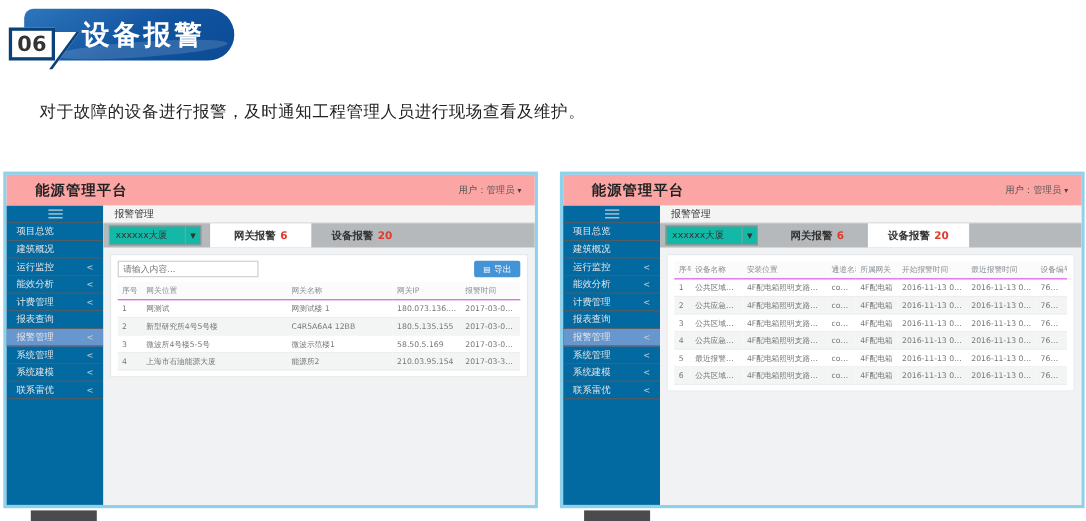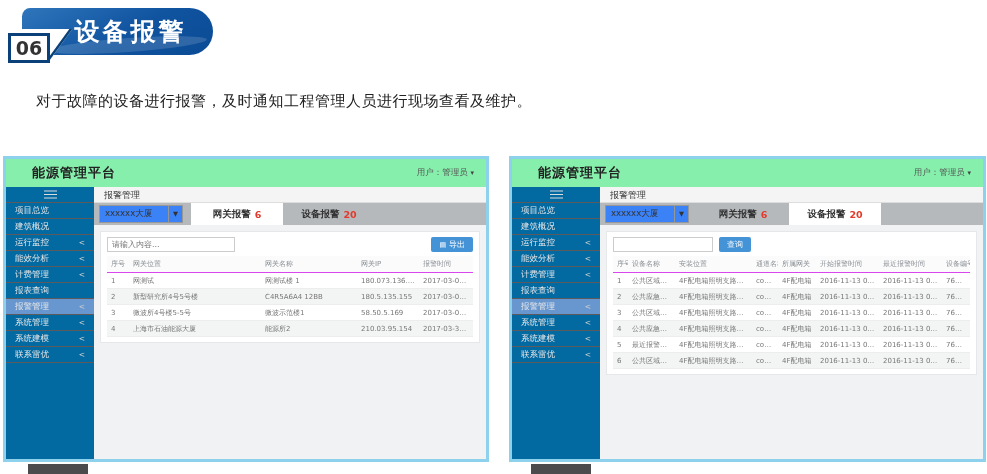--- a/index.html
+++ b/index.html
@@ -9,49 +9,49 @@
   
   .badge { position:absolute; left:8px; top:5px; width:205px; height:58px; }
   .badge-pill { position:absolute; left:14px; top:3px; right:0; height:47px; z-index:1;
     background:linear-gradient(150deg,#2e76bc 0%,#10539f 55%,#0b4b95 100%);
     border-radius:9px 26px 26px 9px; display:flex; align-items:center; justify-content:center; padding-left:26px; overflow:hidden; }
   .badge-pill::after { content:""; position:absolute; left:28px; right:6px; bottom:3px; height:14px;
     background:rgba(255,255,255,.14); border-radius:50%; transform:rotate(-4deg); }
   .badge-title { color:#fff; font-size:25px; font-weight:bold; letter-spacing:3px; position:relative; z-index:2; }
   .badge-notch { position:absolute; left:2px; top:24px; width:50px; height:34px; background:#fff;
     transform:skewX(-36deg); z-index:2; border-right:3px solid #0b4179; }
-  .badge-num { position:absolute; left:0; bottom:0; width:42px; height:30px; background:#fff;
+  .badge-num { position:absolute; left:0; bottom:8px; width:42px; height:30px; background:#fff;
     border:3px solid #0b4179; z-index:3; display:flex; align-items:center; justify-content:center;
     font-size:19px; font-weight:bold; color:#333; }
   .desc { position:absolute; left:36px; top:92px; font-size:15px; color:#222; letter-spacing:.5px; }
 
   
   .win { position:absolute; top:156px; height:306px; border:3px solid #8ed1ec; background:#fff; display:flex; flex-direction:column; }
   #win-left  { left:3px;  width:486px; }
   #win-right { left:509px; width:477px; }
   .win-header { height:28px; flex:0 0 28px; display:flex; align-items:center; justify-content:space-between;
-    padding:0 12px 0 26px; background:#86efac; }
+    padding:0 12px 0 26px; background:#fca5a5; }
   .win-title { font-size:13px; font-weight:bold; color:#222; letter-spacing:1px; }
   .win-user { font-size:8.5px; color:#555; cursor:pointer; }
   .win-user .caret { font-size:7px; color:#444; }
   .win-body { flex:1; display:flex; min-height:0; }
 
   .sidebar { width:88px; flex:0 0 88px; background:#0369a1; overflow:hidden; }
   .sb-item { height:16px; display:flex; align-items:center; justify-content:space-between; padding:0 9px;
     color:#e6e6e6; font-size:8.5px; border-bottom:1px solid #5b5b5d; cursor:pointer; white-space:nowrap; }
   .sb-item.active { background:#6897d0; }
   .sb-caret { font-size:7.5px; color:#cfcfcf; }
   .sb-burger { justify-content:center; }
   .burger { width:13px; height:1.5px; background:#ddd; box-shadow:0 -3.5px 0 #ddd, 0 3.5px 0 #ddd; }
 
   .content { flex:1; display:flex; flex-direction:column; background:#f1f2f3; min-width:0; }
   .crumb { height:16px; flex:0 0 16px; line-height:16px; background:#f4f4f4; border-bottom:1px solid #ddd;
     font-size:9px; color:#333; padding-left:10px; }
   .tabbar { height:22px; flex:0 0 22px; background:#b5b9bc; display:flex; align-items:stretch; }
-  .select { align-self:center; margin:0 8px 0 5px; width:84px; height:18px; background:#3b82f6; border:1px solid #979797;
+  .select { align-self:center; margin:0 8px 0 5px; width:84px; height:18px; background:#14b8a6; border:1px solid #979797;
     display:flex; align-items:center; font-size:8.5px; color:#333; cursor:pointer; }
   .select .sel-label { flex:1; padding-left:5px; white-space:nowrap; overflow:hidden; }
   .select .sel-caret { width:14px; height:100%; border-left:1px solid #979797; display:flex; align-items:center;
     justify-content:center; font-size:6.5px; color:#333; }
   .tab { min-width:92px; display:flex; align-items:center; justify-content:center; gap:4px;
     font-size:9.5px; font-weight:bold; color:#333; cursor:pointer; padding:0 8px; }
   .tab .count { color:#e23a2c; }
   .tab.active { background:#fff; }
 
   .panel { margin:6px; background:#fff; border:1px solid #e6e7e8; padding:5px 6px; flex:0 0 auto; overflow:hidden; }
@@ -294,26 +294,20 @@
                 <span>网关报警</span>
                 <span class="count">6</span>
               </div>
               <div class="tab active">
                 <span>设备报警</span>
                 <span class="count">20</span>
               </div>
             </div>
         </div>
         <div class="panel">
-          <div class="toolbar">
-            <input class="search-input" placeholder="" style="">
-            <button class="btn beside">
-              <span>查询</span>
-            </button>
-          </div>
           <div class="tbl-right">
               <table>
                 <thead>
                   <tr>
                     <th>序号</th>
                     <th>设备名称</th>
                     <th>安装位置</th>
                     <th>通道名称</th>
                     <th>所属网关</th>
                     <th>开始报警时间</th>

